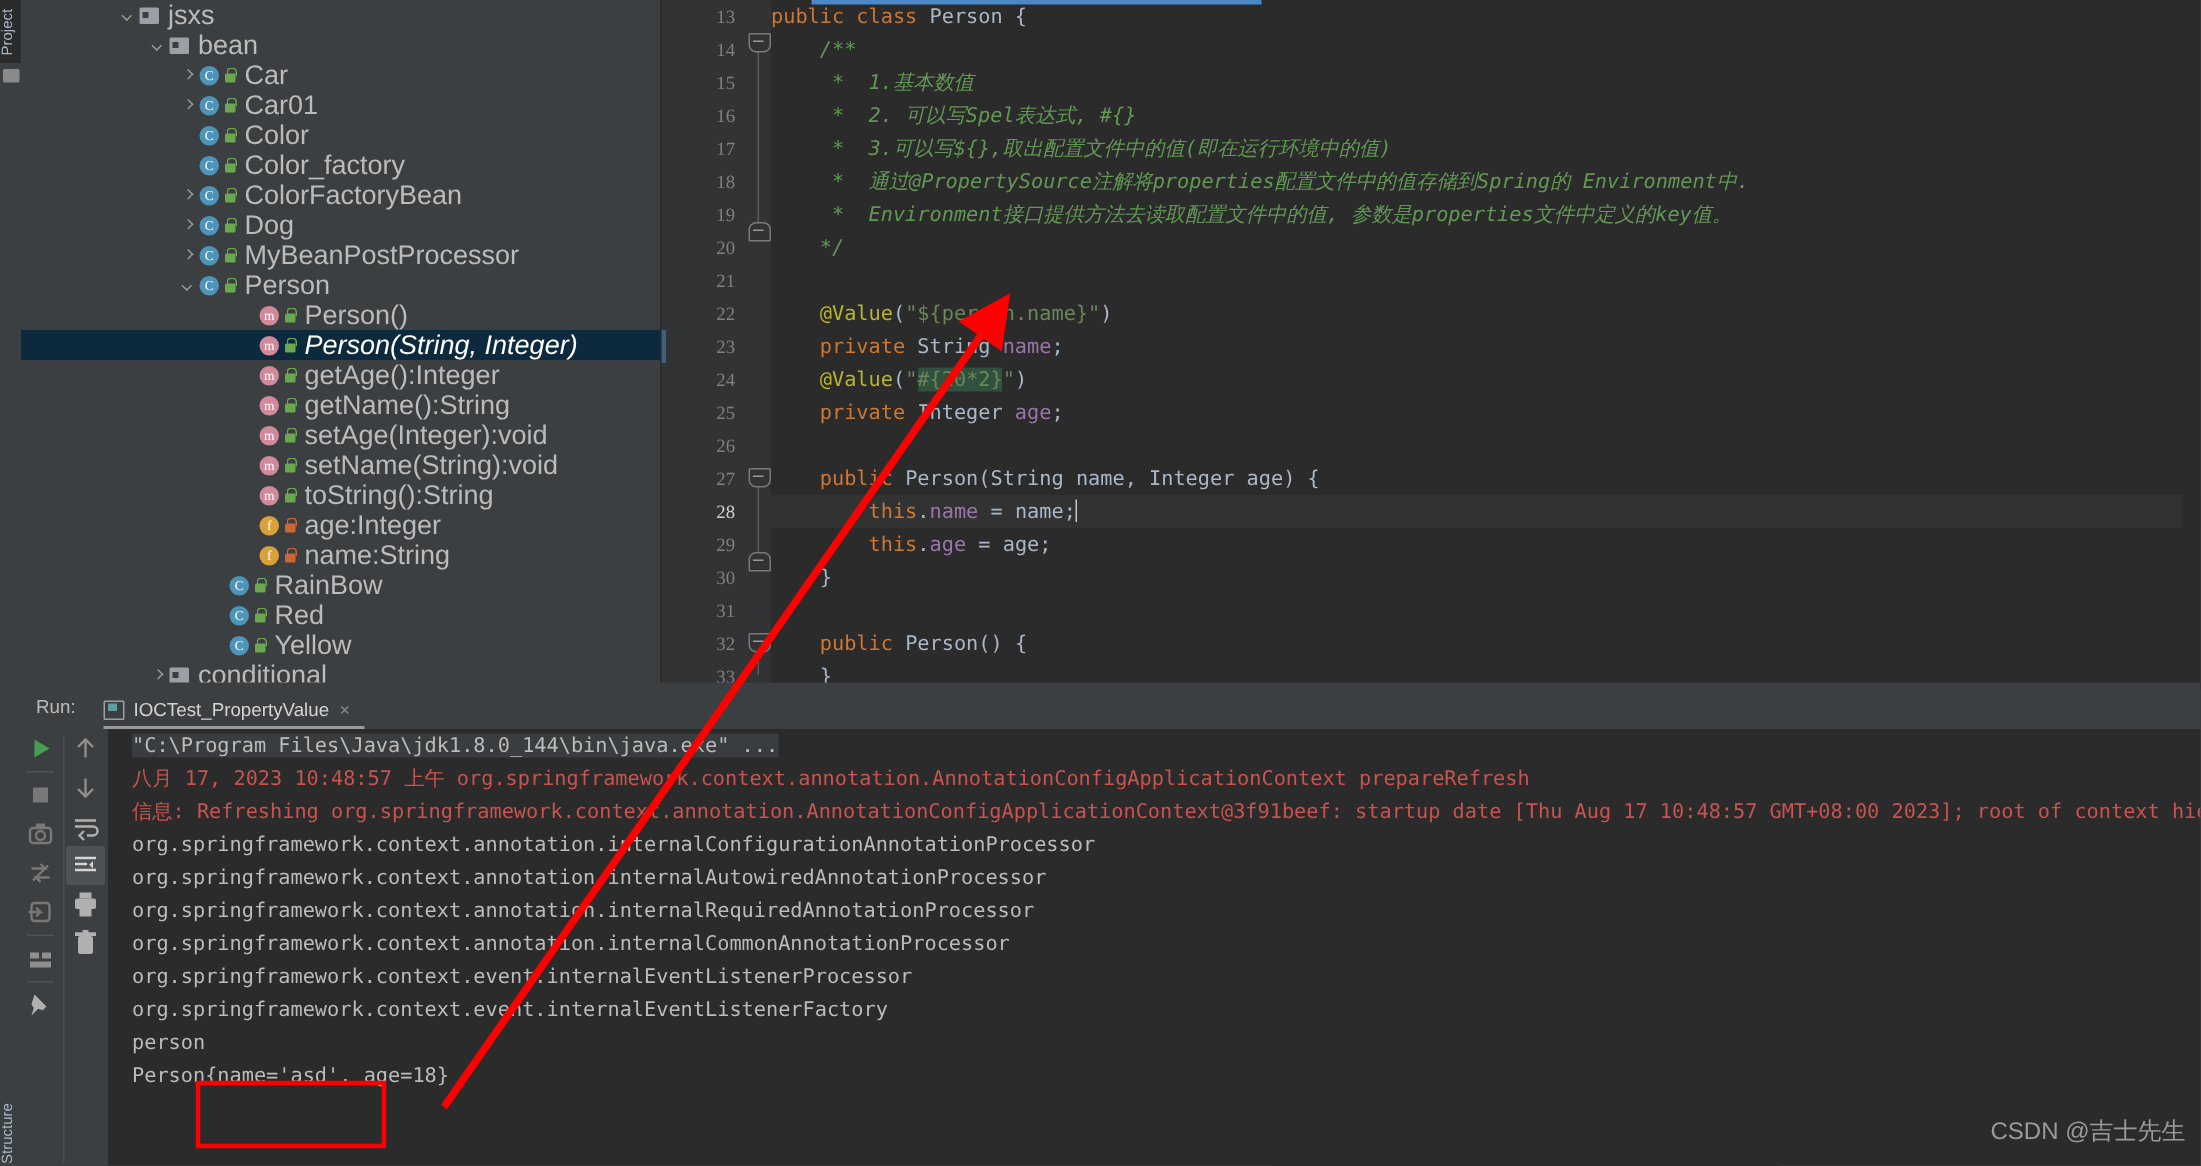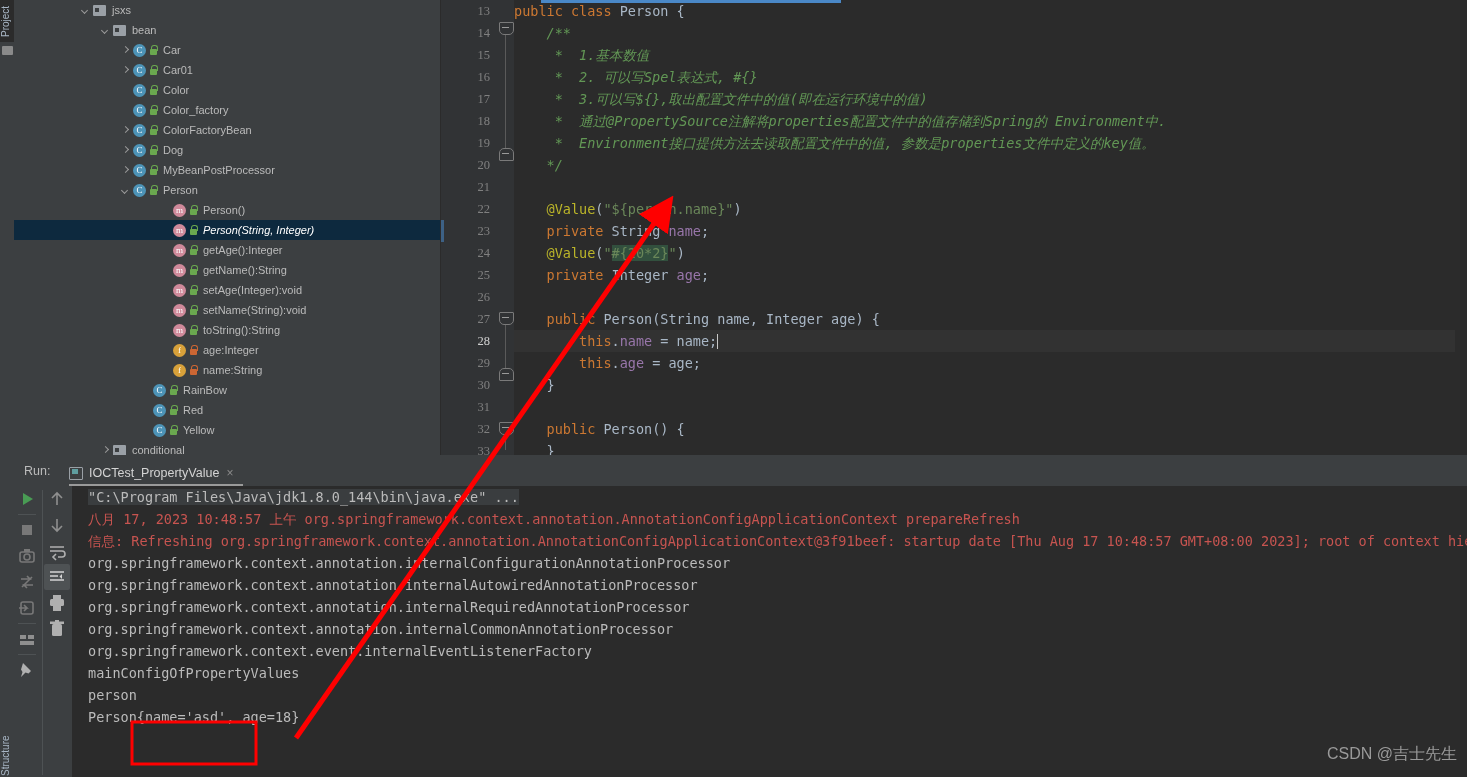--- a/index.html
+++ b/index.html
@@ -25,21 +25,21 @@
   .vtab-struct{top:735px;height:42px;}
   .leftbar .vicon{position:absolute;left:2px;top:46px;width:11px;height:9px;background:#8a8a8a;border-radius:1px;}
 
   
   .tree{
     position:absolute;left:14px;top:0;width:426px;height:460px;
     background:#3c3f41;overflow:hidden;
   }
   .row{height:20px;line-height:20px;white-space:nowrap;position:relative;display:flex;align-items:center;}
   .row.sel{background:#0d293e;}
-  .row .lbl{font-size:11px;color:#bbbbbb;}
+  .row .lbl{font-size:18px;color:#bbbbbb;}
   .row.sel .lbl{color:#ffffff;font-style:italic;}
   .arrow{width:11px;height:11px;display:inline-block;position:relative;flex:0 0 11px;margin-right:2px;}
   .arrow.right::before{content:"";position:absolute;left:3px;top:2px;width:4px;height:4px;border-right:1.3px solid #9a9a9a;border-bottom:1.3px solid #9a9a9a;transform:rotate(-45deg);}
   .arrow.down::before{content:"";position:absolute;left:2px;top:3px;width:4px;height:4px;border-right:1.3px solid #9a9a9a;border-bottom:1.3px solid #9a9a9a;transform:rotate(45deg);}
   .ico{flex:0 0 auto;display:inline-block;margin-right:3px;}
   .ico-folder{width:13px;height:11px;background:#9aa0a6;border-radius:1px;position:relative;}
   .ico-folder::after{content:"";position:absolute;left:2px;top:3px;width:4px;height:4px;background:#3c3f41;}
   .ico-c{width:13px;height:13px;border-radius:50%;background:#4d94b8;color:#fff;font-size:9px;line-height:13px;text-align:center;font-family:"Liberation Serif",serif;}
   .ico-m{width:13px;height:13px;border-radius:50%;background:#d08a9b;color:#fff;font-size:9px;line-height:13px;text-align:center;font-family:"Liberation Serif",serif;}
   .ico-f{width:13px;height:13px;border-radius:50%;background:#d8a13a;color:#fff;font-size:9px;line-height:13px;text-align:center;font-family:"Liberation Serif",serif;}
@@ -405,22 +405,22 @@
     </div>
 
     <div class="console" id="console">
         <div class="cl cmdline"><span>"C:\Program Files\Java\jdk1.8.0_144\bin\java.exe" ...</span></div>
         <div class="cl red">八月 17, 2023 10:48:57 上午 org.springframework.context.annotation.AnnotationConfigApplicationContext prepareRefresh</div>
         <div class="cl red">信息: Refreshing org.springframework.context.annotation.AnnotationConfigApplicationContext@3f91beef: startup date [Thu Aug 17 10:48:57 GMT+08:00 2023]; root of context hierar</div>
         <div class="cl">org.springframework.context.annotation.internalConfigurationAnnotationProcessor</div>
         <div class="cl">org.springframework.context.annotation.internalAutowiredAnnotationProcessor</div>
         <div class="cl">org.springframework.context.annotation.internalRequiredAnnotationProcessor</div>
         <div class="cl">org.springframework.context.annotation.internalCommonAnnotationProcessor</div>
+        <div class="cl">org.springframework.context.event.internalEventListenerProcessor</div>
         <div class="cl">org.springframework.context.event.internalEventListenerFactory</div>
-        <div class="cl">mainConfigOfPropertyValues</div>
         <div class="cl">person</div>
         <div class="cl">Person{name='asd', age=18}</div>
       </div>
     <div class="conscroll"></div>
   </div>
 
   <svg class="overlay" viewBox="0 0 1467 777">
     <defs>
       <marker id="ah" markerWidth="7" markerHeight="7" refX="3" refY="3.5" orient="auto">
         <polygon points="0,0 7,3.5 0,7" fill="#ff0000"></polygon>

